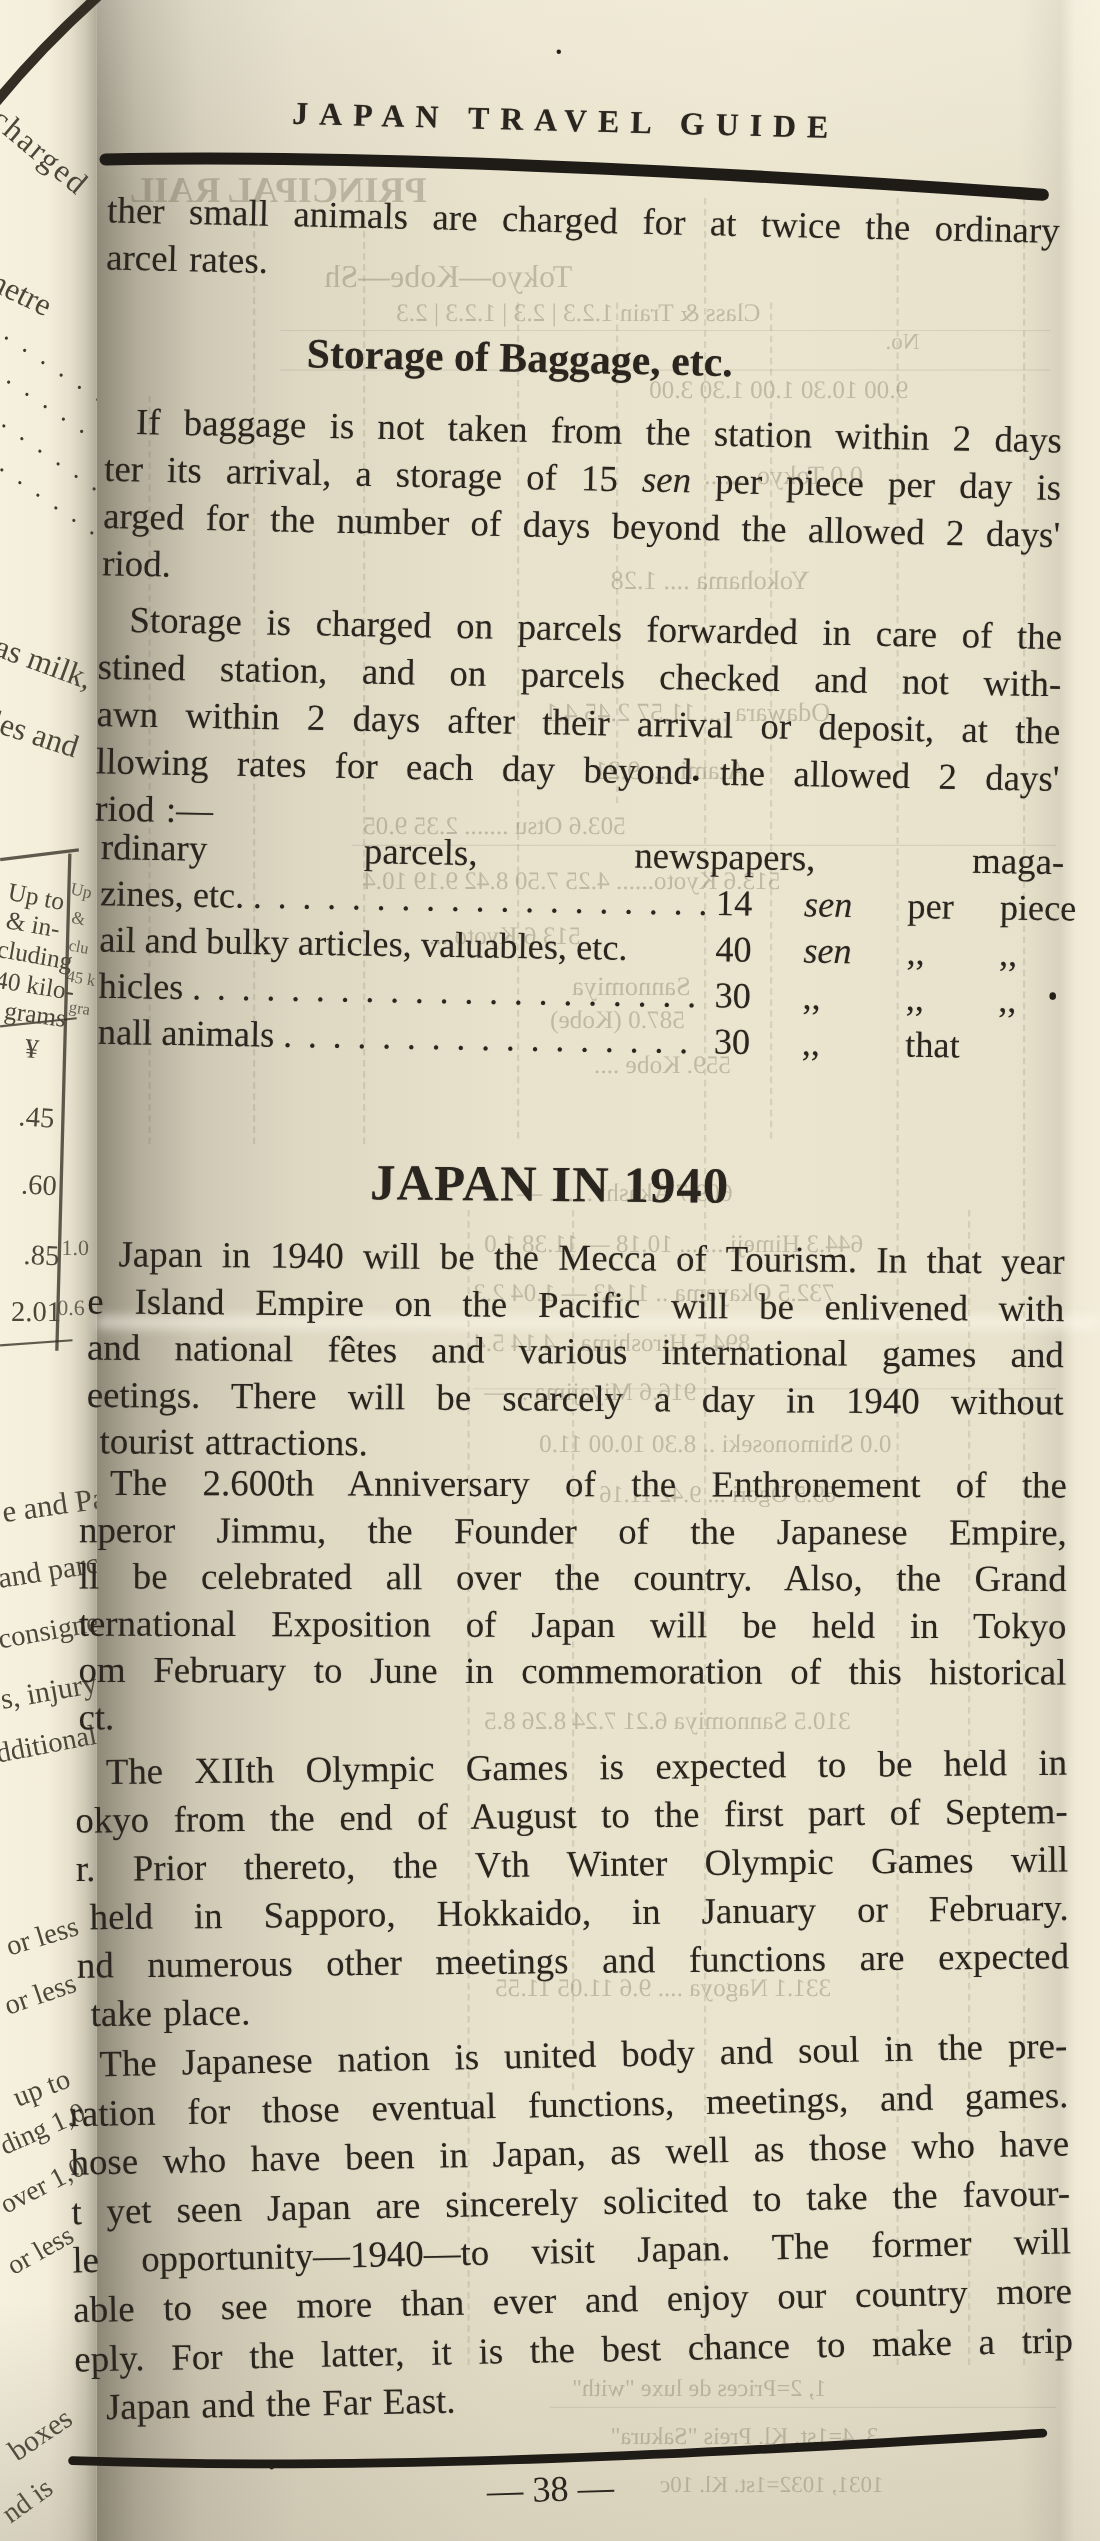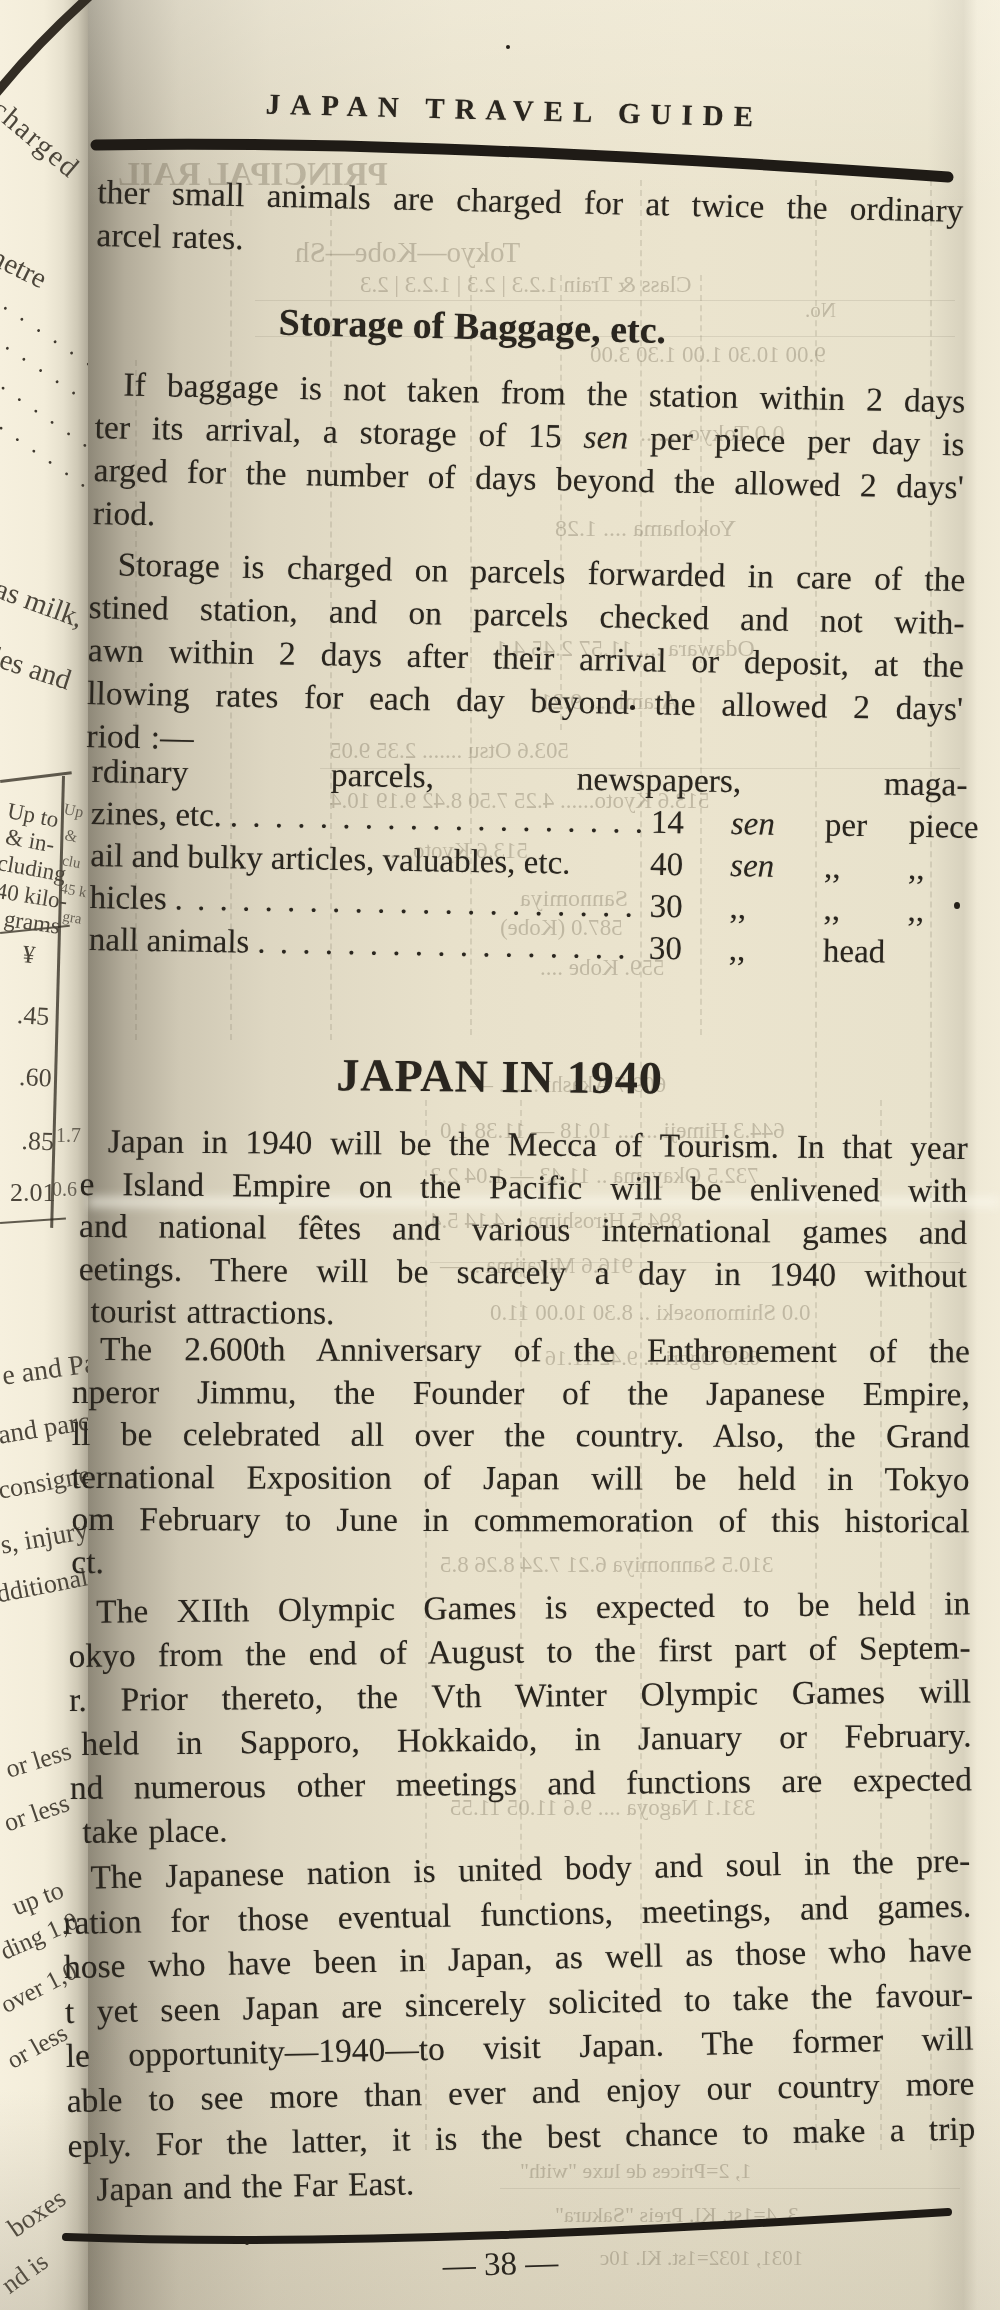--- a/index.html
+++ b/index.html
@@ -85,21 +85,21 @@
     <span class="frag" style="left:24px;top:940px;font-size:25px;transform:rotate(6deg);">¥</span>
     <span class="frag" style="left:18px;top:1000px;font-size:26px;transform:rotate(4deg);">.45</span>
     <span class="frag" style="left:20px;top:1062px;font-size:26px;transform:rotate(3deg);">.60</span>
     <span class="frag" style="left:22px;top:1126px;font-size:26px;transform:rotate(2deg);">.85</span>
     <span class="frag" style="left:10px;top:1178px;font-size:26px;">2.01</span>
     <span class="frag" style="left:66px;top:800px;font-size:16px;transform:rotate(12deg);opacity:.8;">Up</span>
     <span class="frag" style="left:67px;top:826px;font-size:16px;transform:rotate(12deg);opacity:.8;">&amp;</span>
     <span class="frag" style="left:64px;top:852px;font-size:15px;transform:rotate(11deg);opacity:.8;">clu</span>
     <span class="frag" style="left:62px;top:880px;font-size:15px;transform:rotate(10deg);opacity:.8;">45 k</span>
     <span class="frag" style="left:64px;top:908px;font-size:15px;transform:rotate(9deg);opacity:.8;">gra</span>
-    <span class="frag" style="left:56px;top:1124px;font-size:20px;opacity:.8;">1.7</span>
+    <span class="frag" style="left:56px;top:1124px;font-size:20px;opacity:.8;">1.0</span>
     <span class="frag" style="left:52px;top:1178px;font-size:20px;opacity:.8;">0.6</span>
 
     <span class="frag" style="left:0;top:1360px;font-size:28px;transform:rotate(-8deg);">e and Pa</span>
     <span class="frag" style="left:-4px;top:1420px;font-size:27px;transform:rotate(-9deg);">and parce</span>
     <span class="frag" style="left:-4px;top:1476px;font-size:26px;transform:rotate(-10deg);">consigne</span>
     <span class="frag" style="left:-2px;top:1530px;font-size:27px;transform:rotate(-10deg);">s, injury</span>
     <span class="frag" style="left:-6px;top:1580px;font-size:26px;transform:rotate(-11deg);">dditional</span>
     <span class="frag" style="left:2px;top:1756px;font-size:26px;transform:rotate(-17deg);">or less</span>
     <span class="frag" style="left:0;top:1810px;font-size:26px;transform:rotate(-19deg);">or less</span>
     <span class="frag" style="left:8px;top:1894px;font-size:26px;transform:rotate(-21deg);">up to</span>
@@ -221,21 +221,21 @@
         <span class="c2">,,</span>
         <span class="c3">,,</span>
       </span>
     </div>
     <div class="rrow">
       <span class="rl">nall animals</span>
       <span class="rd">. . . . . . . . . . . . . . . . . . . . . . . . . . . .</span>
       <span class="rv">
         <span class="c0">30</span>
         <span class="c1">,,</span>
-        <span class="c2">head</span>
+        <span class="c2">that</span>
       </span>
     </div>
   </div>
 
   <div class="blk j-head" style="left:95px;top:1046px;width:810px;transform:rotate(0.55deg);">JAPAN IN 1940</div>
 
   <div class="blk" style="left:80px;top:1120px;width:888px;transform:rotate(0.45deg);">
     <div class="line in1" style="line-height:42.6px">Japan in 1940 will be the Mecca of Tourism.  In that year</div>
     <div class="line" style="line-height:42.6px">e Island Empire on the Pacific will be enlivened with</div>
     <div class="line" style="line-height:42.6px">and national fêtes and various international games and</div>

